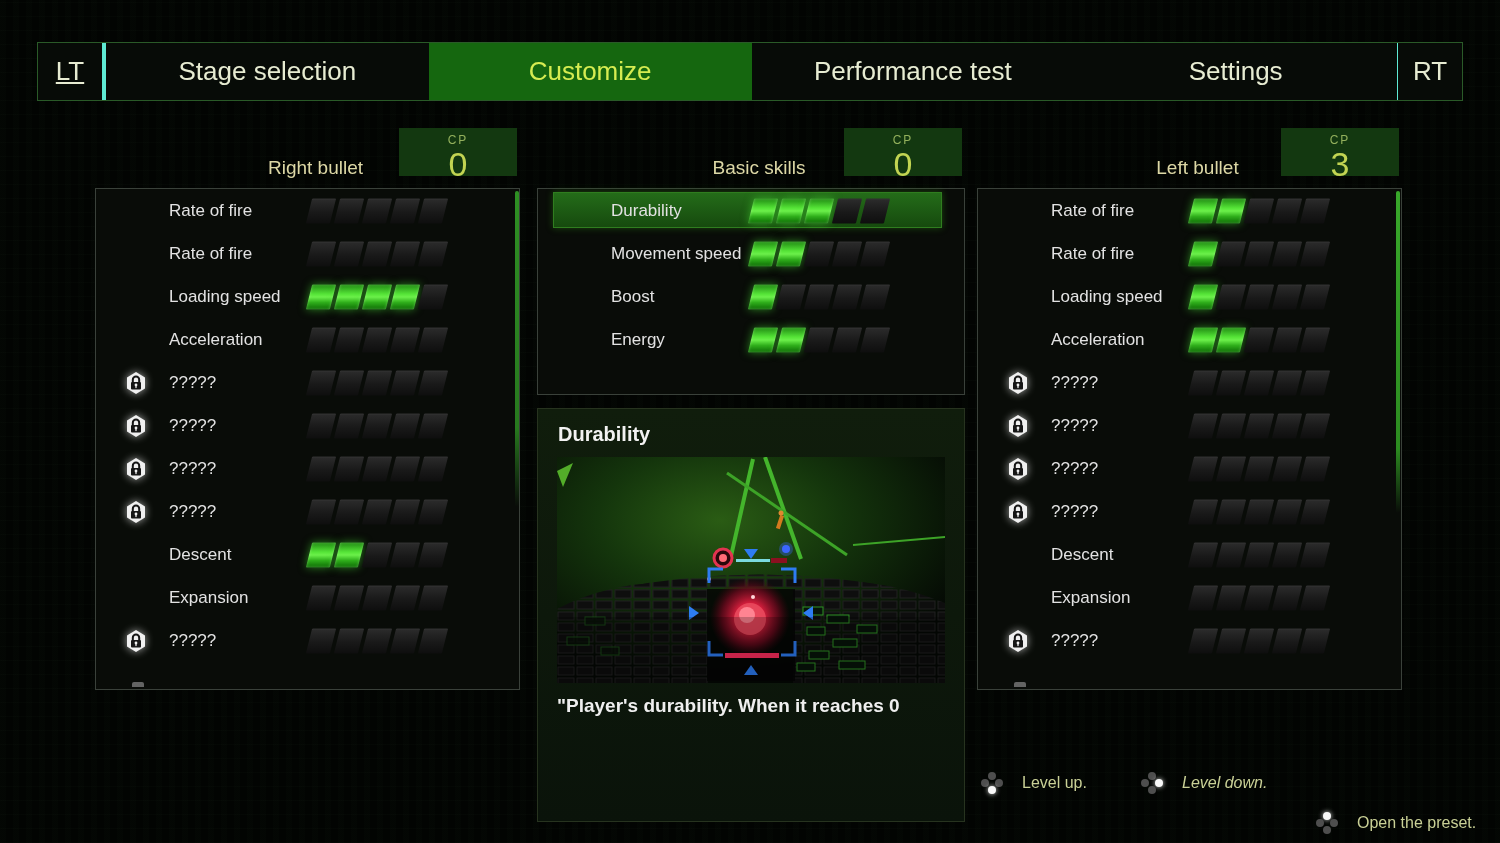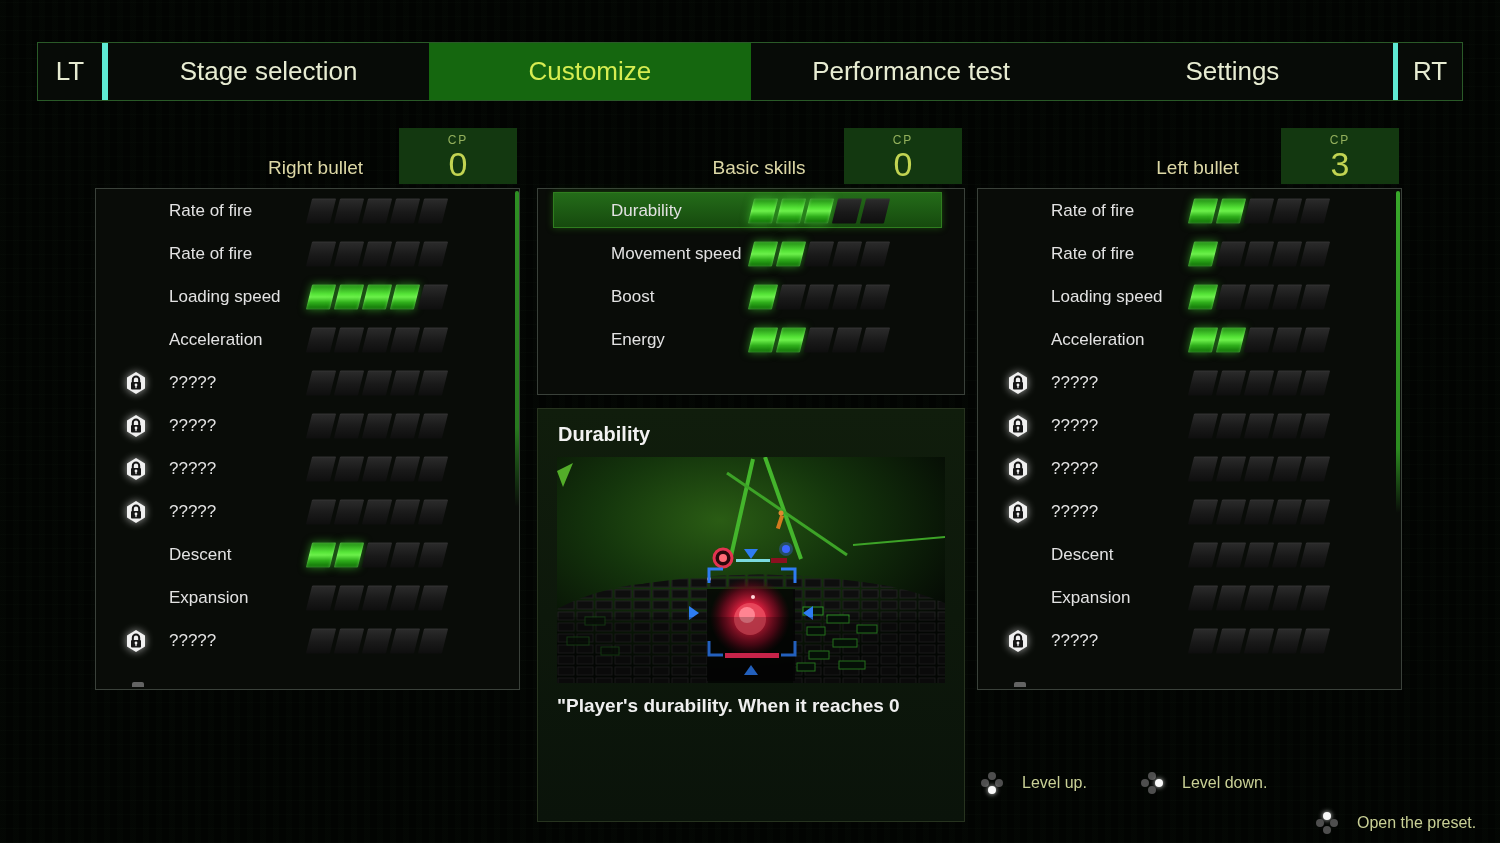--- a/index.html
+++ b/index.html
@@ -5,29 +5,29 @@
   html,body{margin:0;padding:0;background:#000;}
   .screen{position:relative;width:1500px;height:843px;background:#020402;overflow:hidden;
           font-family:"Liberation Sans",sans-serif;-webkit-font-smoothing:antialiased;}
   .screen::before{content:"";position:absolute;inset:0;pointer-events:none;
     background-image:repeating-linear-gradient(0deg,rgba(50,80,50,.05) 0 1px,transparent 1px 14px),
                      repeating-linear-gradient(90deg,rgba(40,70,40,.04) 0 6px,transparent 6px 13px);}
   
   .nav{position:absolute;left:37px;top:42px;width:1424px;height:57px;border:1px solid #2a5a28;
        background:#070b07;display:flex;color:#e7ecd2;font-size:26px;z-index:2;}
   .bumper{width:64px;display:flex;align-items:center;justify-content:center;}
-  .bumper.lt{border-right:6px solid #5eead4;}
-  .bumper.rt{border-left:5px solid #5eead4;}
+  .bumper.lt{border-right:4px solid #5eead4;text-decoration:underline;}
+  .bumper.rt{border-left:1px solid #5eead4;}
   .tab{flex:1;display:flex;align-items:center;justify-content:center;cursor:default;}
   .tab.active{background:#15670f;color:#d6ec51;}
   
   .colhead{position:absolute;top:128px;height:60px;}
   #head-0{left:95px;width:425px;} #head-1{left:537px;width:428px;} #head-2{left:977px;width:425px;}
   .coltitle{position:absolute;left:16px;right:0;bottom:9px;text-align:center;color:#ddd8a6;font-size:19px;}
-  .cpbox{position:absolute;right:3px;top:0;width:118px;height:56px;background:#133810;text-align:center;}
+  .cpbox{position:absolute;right:3px;top:0;width:118px;height:48px;background:#133810;text-align:center;}
   .cp-label{display:block;font-size:12px;color:#93b05c;letter-spacing:2px;margin-top:5px;}
   .cp-value{display:block;font-size:34px;color:#c2d452;line-height:1.0;}
   
   .panel{position:absolute;background:rgba(10,13,9,.93);border:1px solid #3a413a;box-sizing:border-box;padding-top:0;}
   #panel-0{left:95px;top:188px;width:425px;height:502px;}
   #panel-1{left:537px;top:188px;width:428px;height:207px;}
   #panel-2{left:977px;top:188px;width:425px;height:502px;}
   .row{position:relative;height:43px;}
   .row.selected::before{content:"";position:absolute;left:15px;right:22px;top:3px;bottom:4px;
       background:linear-gradient(180deg,#246c19,#164a0e);border:1px solid #2f7d1f;
@@ -48,21 +48,21 @@
   .peek{position:absolute;left:36px;bottom:2px;width:12px;height:5px;background:#7a7a7a;border-radius:2px 2px 0 0;opacity:.8;}
   
   #panel-detail{left:537px;top:408px;width:428px;height:414px;position:absolute;box-sizing:border-box;
       background:linear-gradient(180deg,#101d0c,#0a130a);border:1px solid #27331f;}
   .detail-title{position:absolute;left:20px;top:14px;font-size:20px;font-weight:bold;color:#f2f2f2;}
   .preview{position:absolute;left:19px;top:48px;width:388px;height:226px;}
   .detail-desc{position:absolute;left:19px;top:286px;width:394px;font-size:19px;font-weight:bold;color:#efefef;}
   
   .hint{position:absolute;top:770px;height:26px;display:flex;align-items:center;gap:19px;
       color:#c9d096;font-size:16px;white-space:nowrap;}
-  #hint-0{left:981px;} #hint-1{left:1141px;} #hint-2{left:1316px;margin-top:40px;}
+  #hint-0{left:981px;} #hint-1{left:1141px;font-style:italic;} #hint-2{left:1316px;margin-top:40px;}
   .dpad{position:relative;width:22px;height:22px;display:inline-block;}
   .dot{position:absolute;width:8px;height:8px;border-radius:50%;background:#4e4e4e;}
   .dot.top{left:7px;top:0;} .dot.left{left:0;top:7px;} .dot.right{right:0;top:7px;} .dot.bottom{left:7px;bottom:0;}
   .dot.active{background:#f8f8f8;box-shadow:0 0 5px rgba(255,255,255,.85);}
 </style>
 </head>
 <body>
 
 <div class="screen">
 

